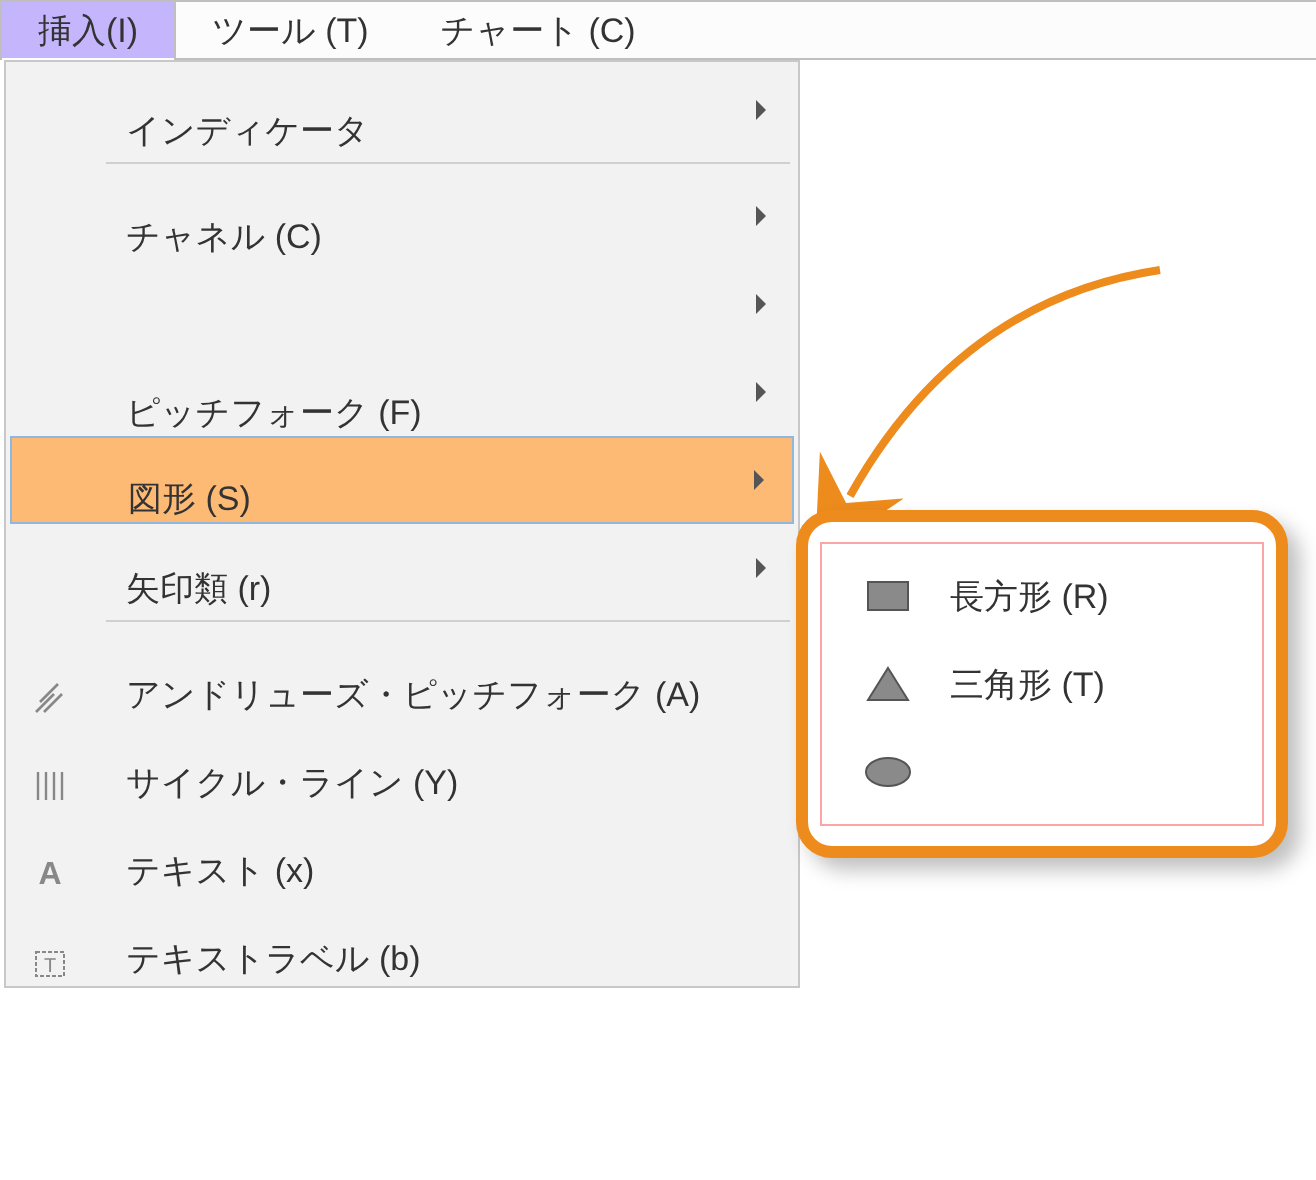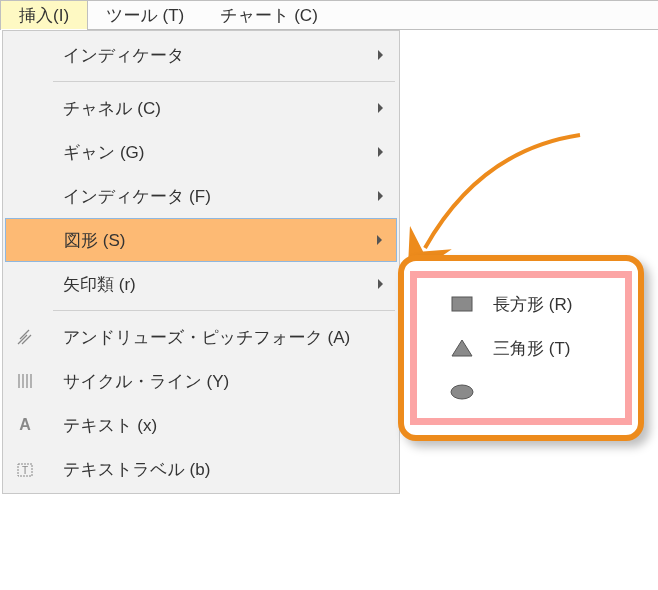--- a/index.html
+++ b/index.html
@@ -18,21 +18,21 @@
     border-top: 1px solid #bfbfbf;
     border-bottom: 1px solid #bfbfbf;
     background: #fcfcfc;
   }
   .menubar-item {
     padding: 3px 18px 0 18px;
     height: 100%;
     cursor: default;
   }
   .menubar-item.active {
-    background: #fef9c3;
+    background: #c4b5fd;
     border-left: 1px solid #bfbfbf;
     border-right: 1px solid #bfbfbf;
     position: relative;
   }
   .menubar-item.active::after {
     content: "";
     position: absolute;
     left: 0; right: 0; bottom: -1px; height: 1px;
     background: #fff;
   }
@@ -40,21 +40,21 @@
     position: absolute;
     left: 2px;
     top: 30px;
     width: 398px;
     background: #f2f2f2;
     border: 1px solid #c8c8c8;
     padding: 2px;
   }
   .menu-row {
     display: flex;
-    align-items: center;
+    align-items: flex-end;
     height: 44px;
     padding-left: 6px;
     position: relative;
   }
   .menu-row.highlight {
     background: #fdba74;
     border: 1px solid #8fb8e0;
   }
   .menu-icon {
     width: 28px;
@@ -88,22 +88,22 @@
     left: 398px;
     top: 255px;
     width: 246px;
     background: #fff;
     border: 6px solid #ed8b1c;
     border-radius: 18px;
     padding: 10px 6px;
     box-shadow: 6px 6px 10px rgba(0,0,0,.25);
   }
   .callout-inner {
-    border: 7px solid #fca5a5;
-    padding: 4px 20px;
+    border: 1px solid #fca5a5;
+    padding: 4px 8px;
   }
   .sub-row {
     display: flex;
     align-items: center;
     height: 44px;
     padding-left: 10px;
   }
   .sub-icon {
     width: 30px;
     display: flex;
@@ -149,27 +149,26 @@
 
 
   <div class="menu-row">
     <span class="menu-icon"></span>
     <span class="menu-label">チャネル (C)</span>
     <span class="arrow"></span>
   </div>
 
   <div class="menu-row">
     <span class="menu-icon"></span>
-    <span class="menu-label">ギャン (G)</span>
-    <span class="arrow"></span>
-  </div>
-
-  <div class="menu-row">
-    <span class="menu-icon"></span>
-    <span class="menu-label">インディケータ (F)</span>
+    <span class="arrow"></span>
+  </div>
+
+  <div class="menu-row">
+    <span class="menu-icon"></span>
+    <span class="menu-label">ピッチフォーク (F)</span>
     <span class="arrow"></span>
   </div>
 
   <div class="menu-row highlight">
     <span class="menu-icon"></span>
     <span class="menu-label">図形 (S)</span>
     <span class="arrow"></span>
   </div>
 
   <div class="menu-row">

